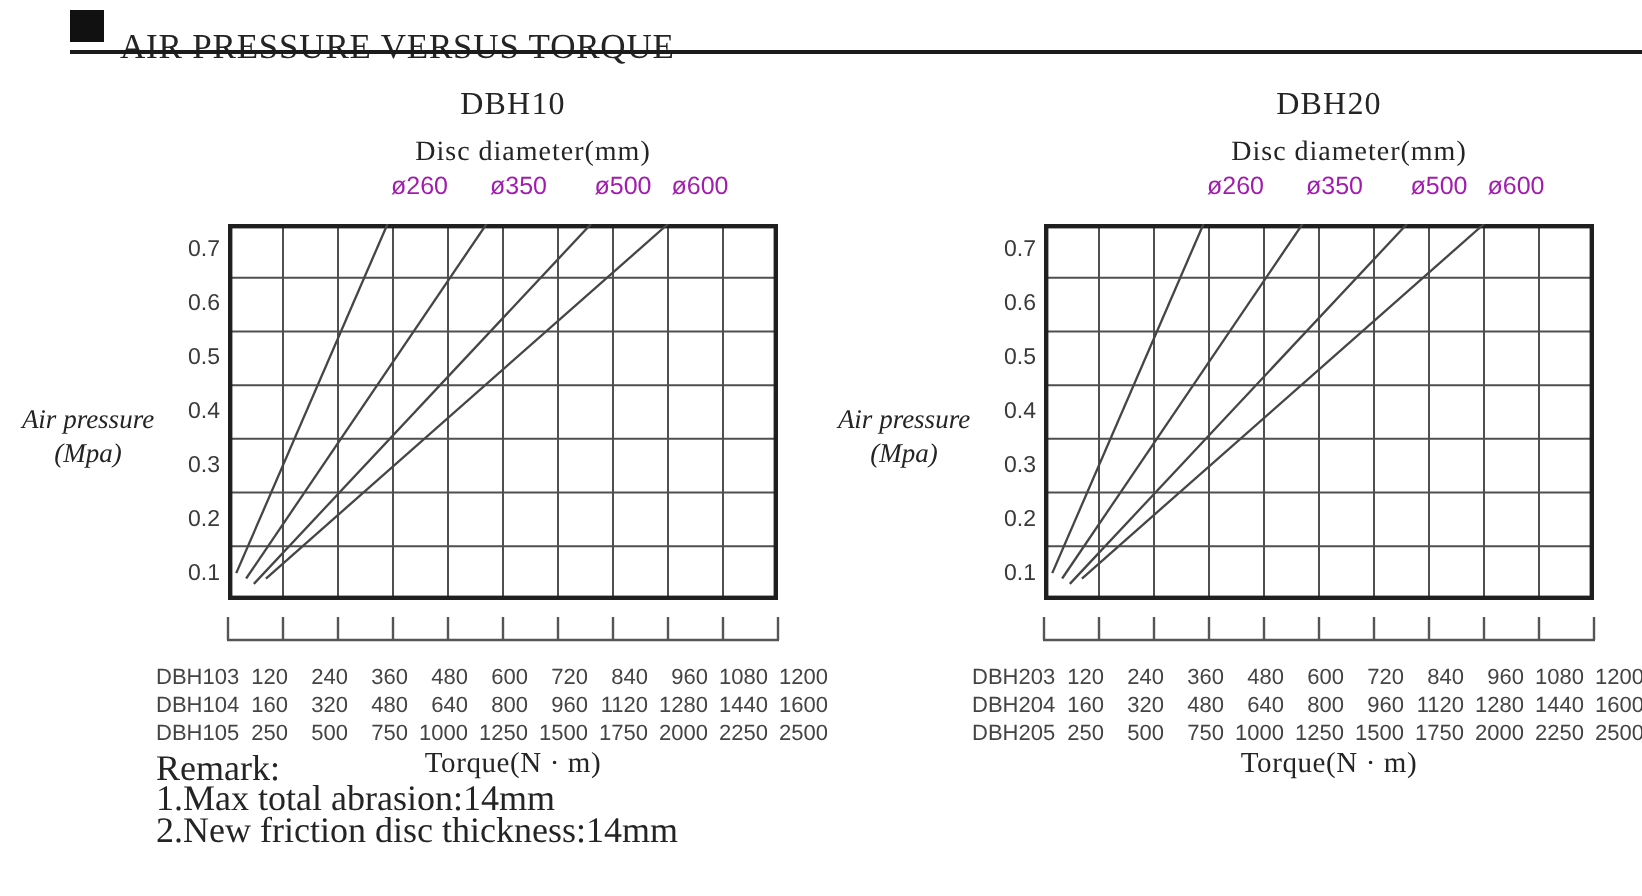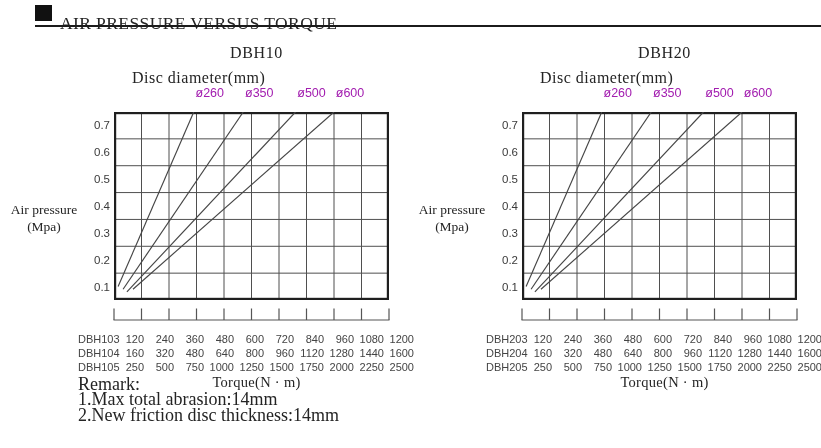--- a/index.html
+++ b/index.html
@@ -11,29 +11,29 @@
   
   .hdr-sq{position:absolute;left:35px;top:5px;width:17px;height:16px;background:#111;}
   .hdr-title{position:absolute;left:60px;top:1px;font-size:17.5px;font-weight:normal;
              letter-spacing:.4px;white-space:nowrap;}
   .hdr-rule{position:absolute;left:35px;top:25px;width:786px;height:2px;background:#1b1b1b;}
   
   .chart-block{position:absolute;top:38px;width:414px;height:372px;}
   #cb0{left:0;} #cb1{left:408px;}
   .c-title{position:absolute;top:6px;left:114px;width:285px;text-align:center;
            font-size:16px;letter-spacing:.6px;}
-  .disc-label{position:absolute;top:31px;left:132px;width:285px;
-              font-size:16px;letter-spacing:.5px;}
+  .disc-label{position:absolute;top:31px;left:124px;width:285px;text-align:center;
+              font-size:14px;letter-spacing:.5px;}
   .diam{position:absolute;top:48px;transform:translateX(-50%);
         font-family:"Liberation Sans",sans-serif;font-size:12.5px;color:#a21caf;white-space:nowrap;}
   .y-tick{position:absolute;left:70px;width:40px;text-align:right;
           font-family:"Liberation Sans",sans-serif;font-size:11.5px;color:#3a3a3a;
           transform:translateY(-50%);}
   .y-axis-title{position:absolute;left:0;top:163px;width:88px;text-align:center;
-                font-size:13.5px;line-height:17px;}
+                font-size:13.5px;line-height:17px;font-style:italic;}
   .plot{position:absolute;left:114px;top:74px;width:275px;height:188px;}
   .ruler{position:absolute;left:113px;top:269px;width:277px;height:14px;}
   .t-row{position:absolute;left:0;width:368px;height:13px;
          font-family:"Liberation Sans",sans-serif;font-size:11px;color:var(--tbl);}
   .t-model{position:absolute;left:78px;top:0;}
   .t-cells{position:absolute;left:114px;top:0;display:flex;}
   .t-cell{width:30px;text-align:right;}
   .x-title{position:absolute;top:336px;left:114px;width:285px;text-align:center;
            font-size:14.5px;letter-spacing:.3px;}
   

